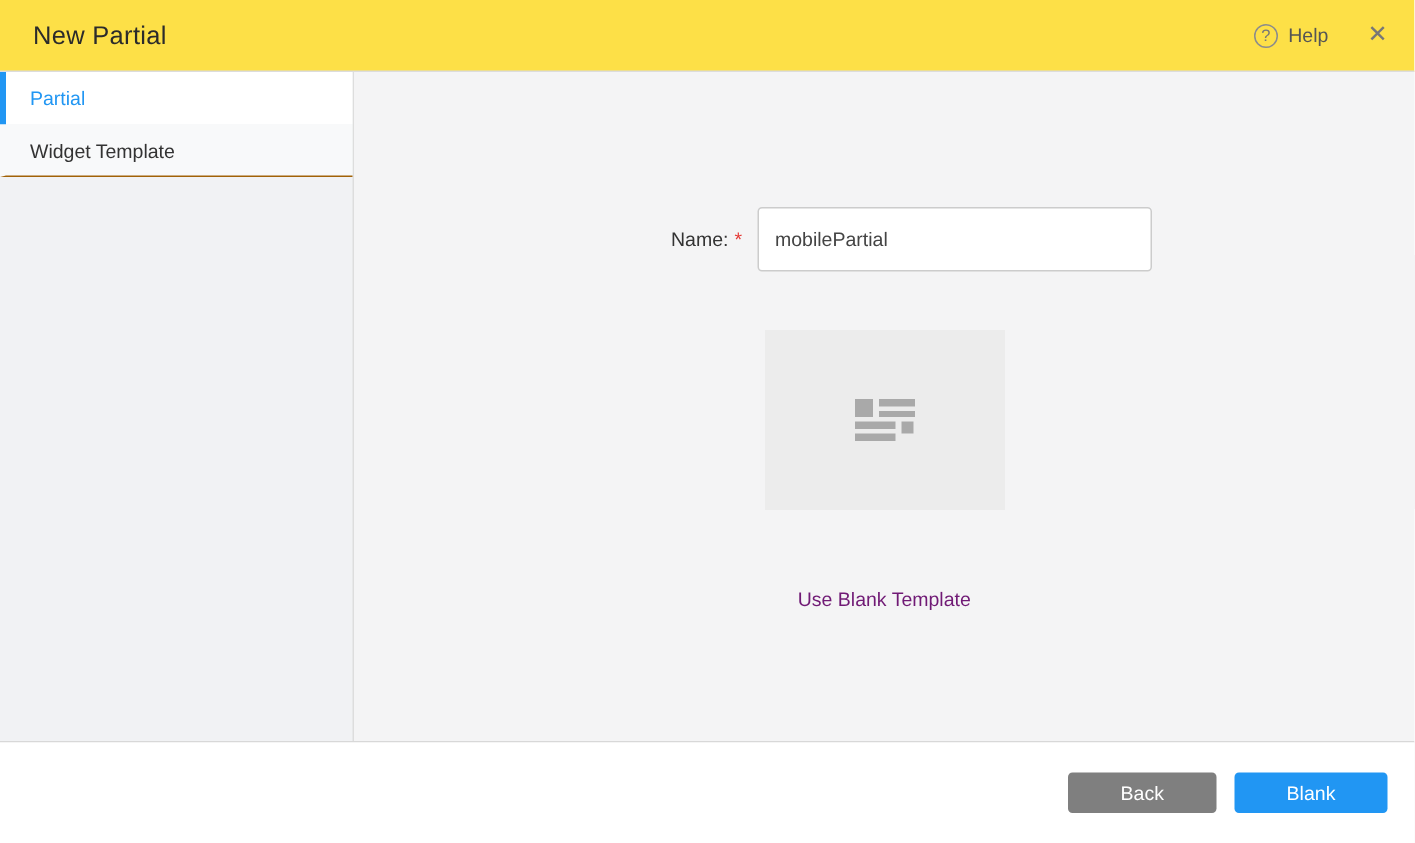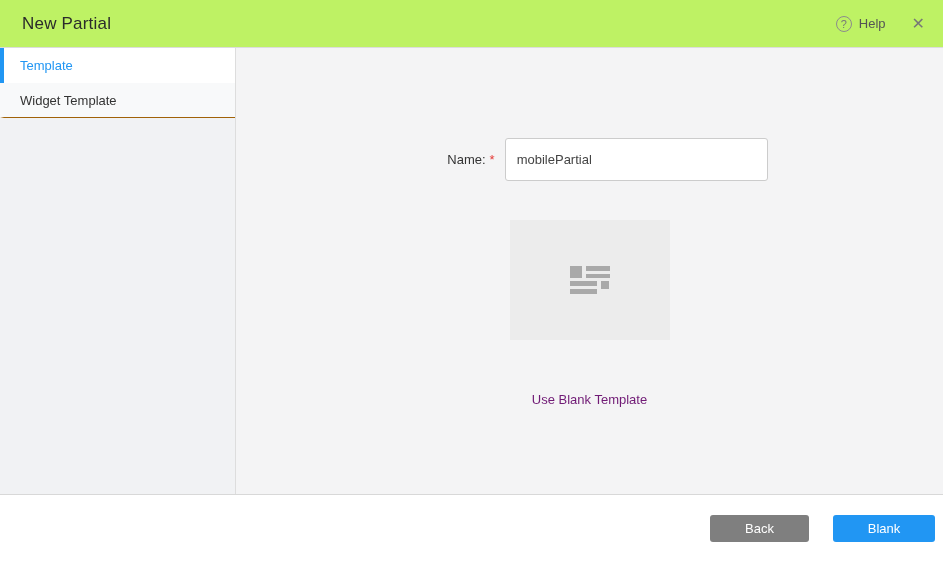--- a/index.html
+++ b/index.html
@@ -14,21 +14,21 @@
     height: 562px;
     display: flex;
     flex-direction: column;
     background: #ffffff;
   }
 
   
   .header {
     height: 48px;
     flex: 0 0 48px;
-    background: #bef264;
+    background: #fde047;
     border-bottom: 1px solid #dcdcdc;
     display: flex;
     align-items: center;
     padding: 0 18px 0 22px;
   }
   .title {
     font-size: 17px;
     font-weight: 500;
     color: #2b2b2b;
     letter-spacing: 0.2px;
@@ -152,22 +152,22 @@
   }
 
   
   .footer {
     height: 67px;
     flex: 0 0 67px;
     background: #ffffff;
     display: flex;
     align-items: center;
     justify-content: flex-end;
-    padding-right: 8px;
-    gap: 24px;
+    padding-right: 18px;
+    gap: 12px;
   }
   .btn {
     height: 27px;
     border: none;
     border-radius: 3px;
     font-family: "Liberation Sans", sans-serif;
     font-size: 13px;
     color: #ffffff;
     cursor: pointer;
   }
@@ -187,21 +187,21 @@
         <span class="help-label">Help</span>
       </div>
       <span class="close-icon">✕</span>
     </div>
   </div>
 
   <div class="body">
 
     <div class="sidebar">
       <div class="side-item selected">
-        <span>Template</span>
+        <span>Partial</span>
       </div>
       <div class="side-item unselected">
         <span>Widget Template</span>
       </div>
     </div>
 
     <div class="main">
       <div class="name-row">
         <span class="name-label">Name:</span>
         <span class="required-marker">*</span>

